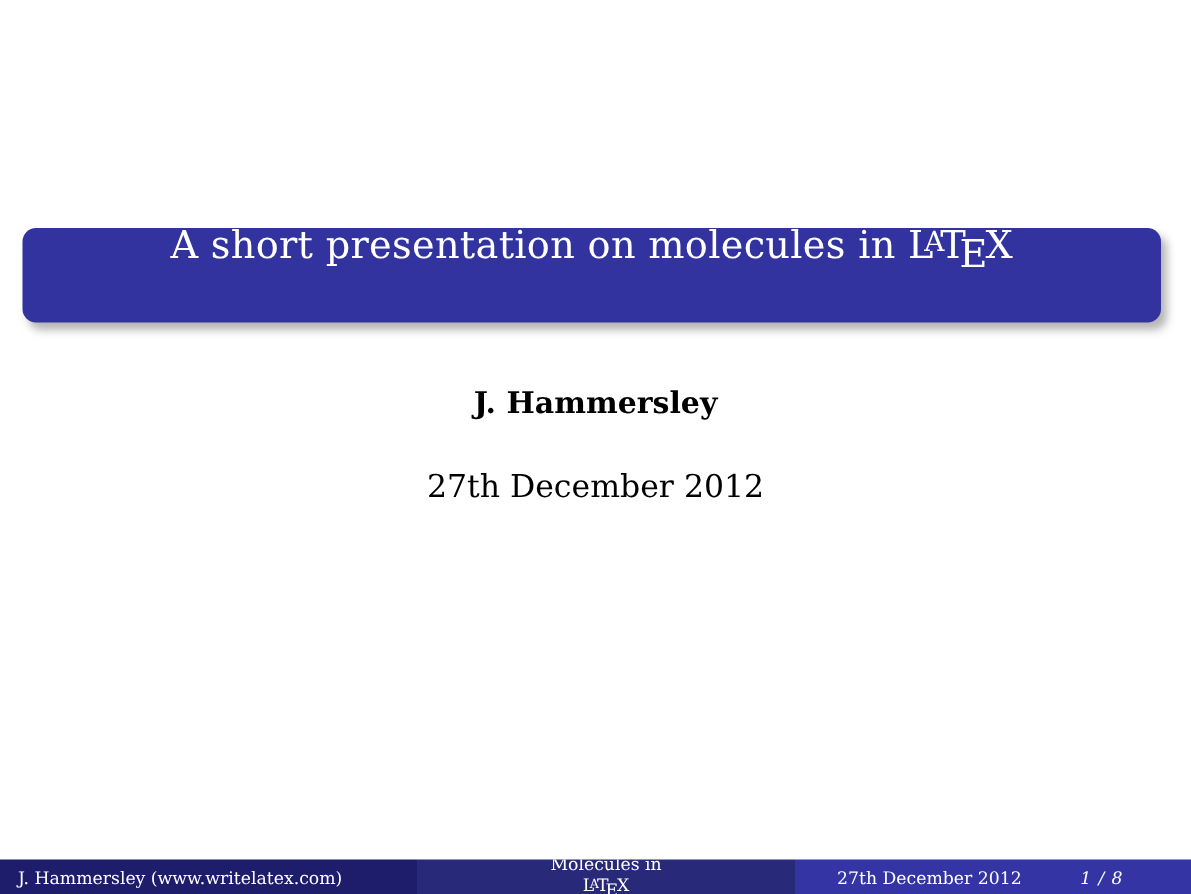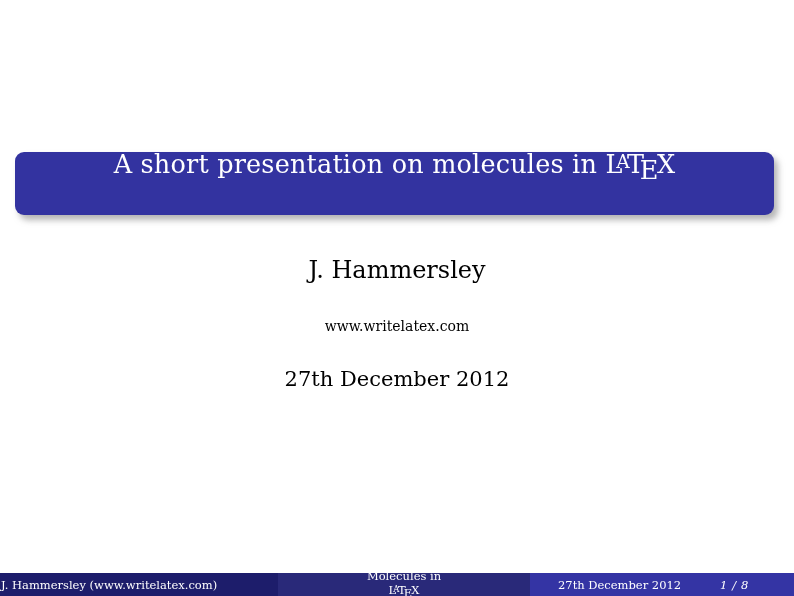--- a/index.html
+++ b/index.html
@@ -73,23 +73,24 @@
   
   #meta-block {
     position: absolute;
     left: 0;
     top: 258px;
     width: 794px;
     text-align: center;
     color: #000000;
   }
   #author-name {
-    font-size: 24px;
+    font-size: 20px;
     line-height: 1;
     margin: 0;
+    font-weight: bold;
   }
   #institute-url {
     font-size: 14px;
     line-height: 1;
     margin: 0;
     padding-top: 37px;
   }
   #date-text {
     font-size: 21px;
     line-height: 1;
@@ -114,21 +115,21 @@
     justify-content: center;
     height: 100%;
     white-space: nowrap;
     overflow: hidden;
     box-sizing: border-box;
   }
   #footer-author {
     width: 278px;
     background: #1d1d6b;
     justify-content: flex-start;
-    padding-left: 1px;
+    padding-left: 12px;
   }
   #footer-title {
     width: 252px;
     background: #292979;
     flex-direction: column;
   }
   #footer-date-page {
     width: 264px;
     background: #3434a4;
     justify-content: flex-start;
@@ -144,21 +145,20 @@
 <body>
 
 <div id="slide">
 
   <div id="title-block">
     <h1 id="title-text"><span>A short presentation on molecules in </span><span class="latex-logo"><span>L</span><span class="lx-a">A</span><span class="lx-t">T</span><span class="lx-e">E</span><span>X</span></span></h1>
   </div>
 
   <div id="meta-block">
     <p id="author-name">J. Hammersley</p>
-    <p id="institute-url">www.writelatex.com</p>
     <p id="date-text">27th December 2012</p>
   </div>
 
   <div id="footer-bar">
     <div class="footer-seg" id="footer-author">J. Hammersley (www.writelatex.com)</div>
     <div class="footer-seg" id="footer-title">
         <span>Molecules in </span>
         <span class="latex-logo"><span>L</span><span class="lx-a">A</span><span class="lx-t">T</span><span class="lx-e">E</span><span>X</span></span>
       </div>
     <div class="footer-seg" id="footer-date-page">

